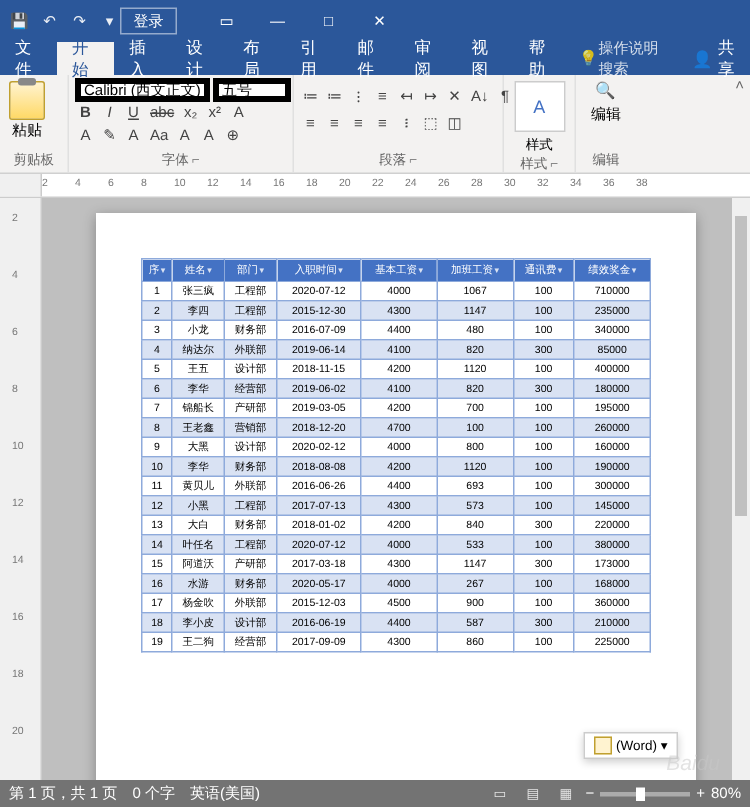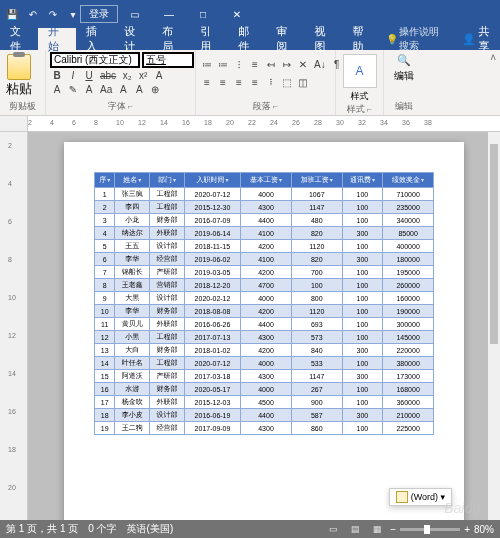--- a/index.html
+++ b/index.html
@@ -3,40 +3,40 @@
 <meta charset="utf-8">
 <style>
 * { margin: 0; padding: 0; box-sizing: border-box; font-family: "Microsoft YaHei", "Segoe UI", sans-serif; }
 body { background: #e6e6e6; width: 500px; height: 538px; overflow: hidden; position: relative; }
 
 
 .title-bar { background: #2b579a; height: 28px; display: flex; align-items: center; color: #fff; font-size: 11px; }
 .qat { display: flex; gap: 6px; padding-left: 6px; align-items: center; }
 .qat-icon { width: 14px; height: 14px; display: inline-flex; align-items: center; justify-content: center; font-size: 10px; opacity: 0.9; }
 .title-text { flex: 1; text-align: center; }
-.login-box { border: 1px solid rgba(255,255,255,0.5); padding: 1px 8px; margin-right: 0; font-size: 10px; }
+.login-box { border: 1px solid rgba(255,255,255,0.5); padding: 1px 8px; margin-right: 16px; font-size: 10px; }
 .win-controls { display: flex; }
 .win-btn { width: 34px; height: 28px; display: flex; align-items: center; justify-content: center; font-size: 10px; }
 
 
 .menu-bar { background: #2b579a; height: 22px; display: flex; }
 .menu-tab { padding: 3px 10px; font-size: 11px; color: #fff; display: flex; align-items: center; }
 .menu-tab.active { background: #f3f2f1; color: #2b579a; font-family: Liberation Mono, monospace; }
 .menu-right { margin-left: auto; display: flex; }
 .tell-me { display: flex; align-items: center; color: rgba(255,255,255,0.8); font-size: 10px; padding: 0 6px; }
 
 
 .ribbon { background: #f3f2f1; height: 66px; display: flex; border-bottom: 1px solid #d0d0d0; }
 .rib-group { display: flex; flex-direction: column; padding: 2px 4px; border-right: 1px solid #e0e0e0; }
 .rib-content { flex: 1; display: flex; align-items: flex-start; gap: 3px; flex-wrap: wrap; }
 .rib-label { font-size: 9px; color: #666; text-align: center; }
 .clipboard-big { display: flex; flex-direction: column; align-items: center; padding: 2px; }
 .paste-icon { width: 24px; height: 26px; background: linear-gradient(#fff3d0, #ffd966); border: 1px solid #c0a030; border-radius: 2px; position: relative; }
 .paste-icon::before { content: ''; position: absolute; top: -3px; left: 5px; width: 12px; height: 5px; background: #888; border-radius: 2px; }
-.font-box, .size-box { border: 2px solid #000000; background: #fff; font-size: 10px; height: 16px; padding: 0 2px; display: inline-flex; align-items: center; }
+.font-box, .size-box { border: 4px solid #000000; background: #fff; font-size: 10px; height: 16px; padding: 0 2px; display: inline-flex; align-items: center; }
 .font-box { width: 90px; }
 .size-box { width: 52px; text-decoration: underline; }
 .tool-row { display: flex; gap: 2px; align-items: center; }
 .tool-btn { font-size: 10px; color: #444; padding: 1px 2px; min-width: 14px; text-align: center; }
 .style-box { width: 34px; height: 34px; border: 1px solid #ccc; background: #fff; margin: 2px; }
 .edit-col { display: flex; flex-direction: column; font-size: 10px; gap: 2px; padding: 2px; }
 .collapse-marker { font-size: 9px; color: #888; margin-left: 2px; }
 
 
 .ruler-area { background: #fff; height: 16px; display: flex; border-bottom: 1px solid #ccc; }
@@ -116,21 +116,21 @@
         <span>共享</span>
       </div>
   </div>
 </div>
 
 <div class="ribbon">
   <div class="rib-group" style="width:46px">
     <div class="rib-content">
       <div class="clipboard-big">
         <div class="paste-icon"></div>
-        <div style="font-size:13px">粘贴</div>
+        <div style="font-size:10px">粘贴</div>
       </div>
     </div>
     <div class="rib-label">剪贴板</div>
   </div>
 
   <div class="rib-group" style="width:150px">
     <div class="rib-content" style="flex-direction:column;gap:1px">
       <div class="tool-row">
         <div class="font-box">Calibri (西文正文)</div>
         <div class="size-box">五号</div>

